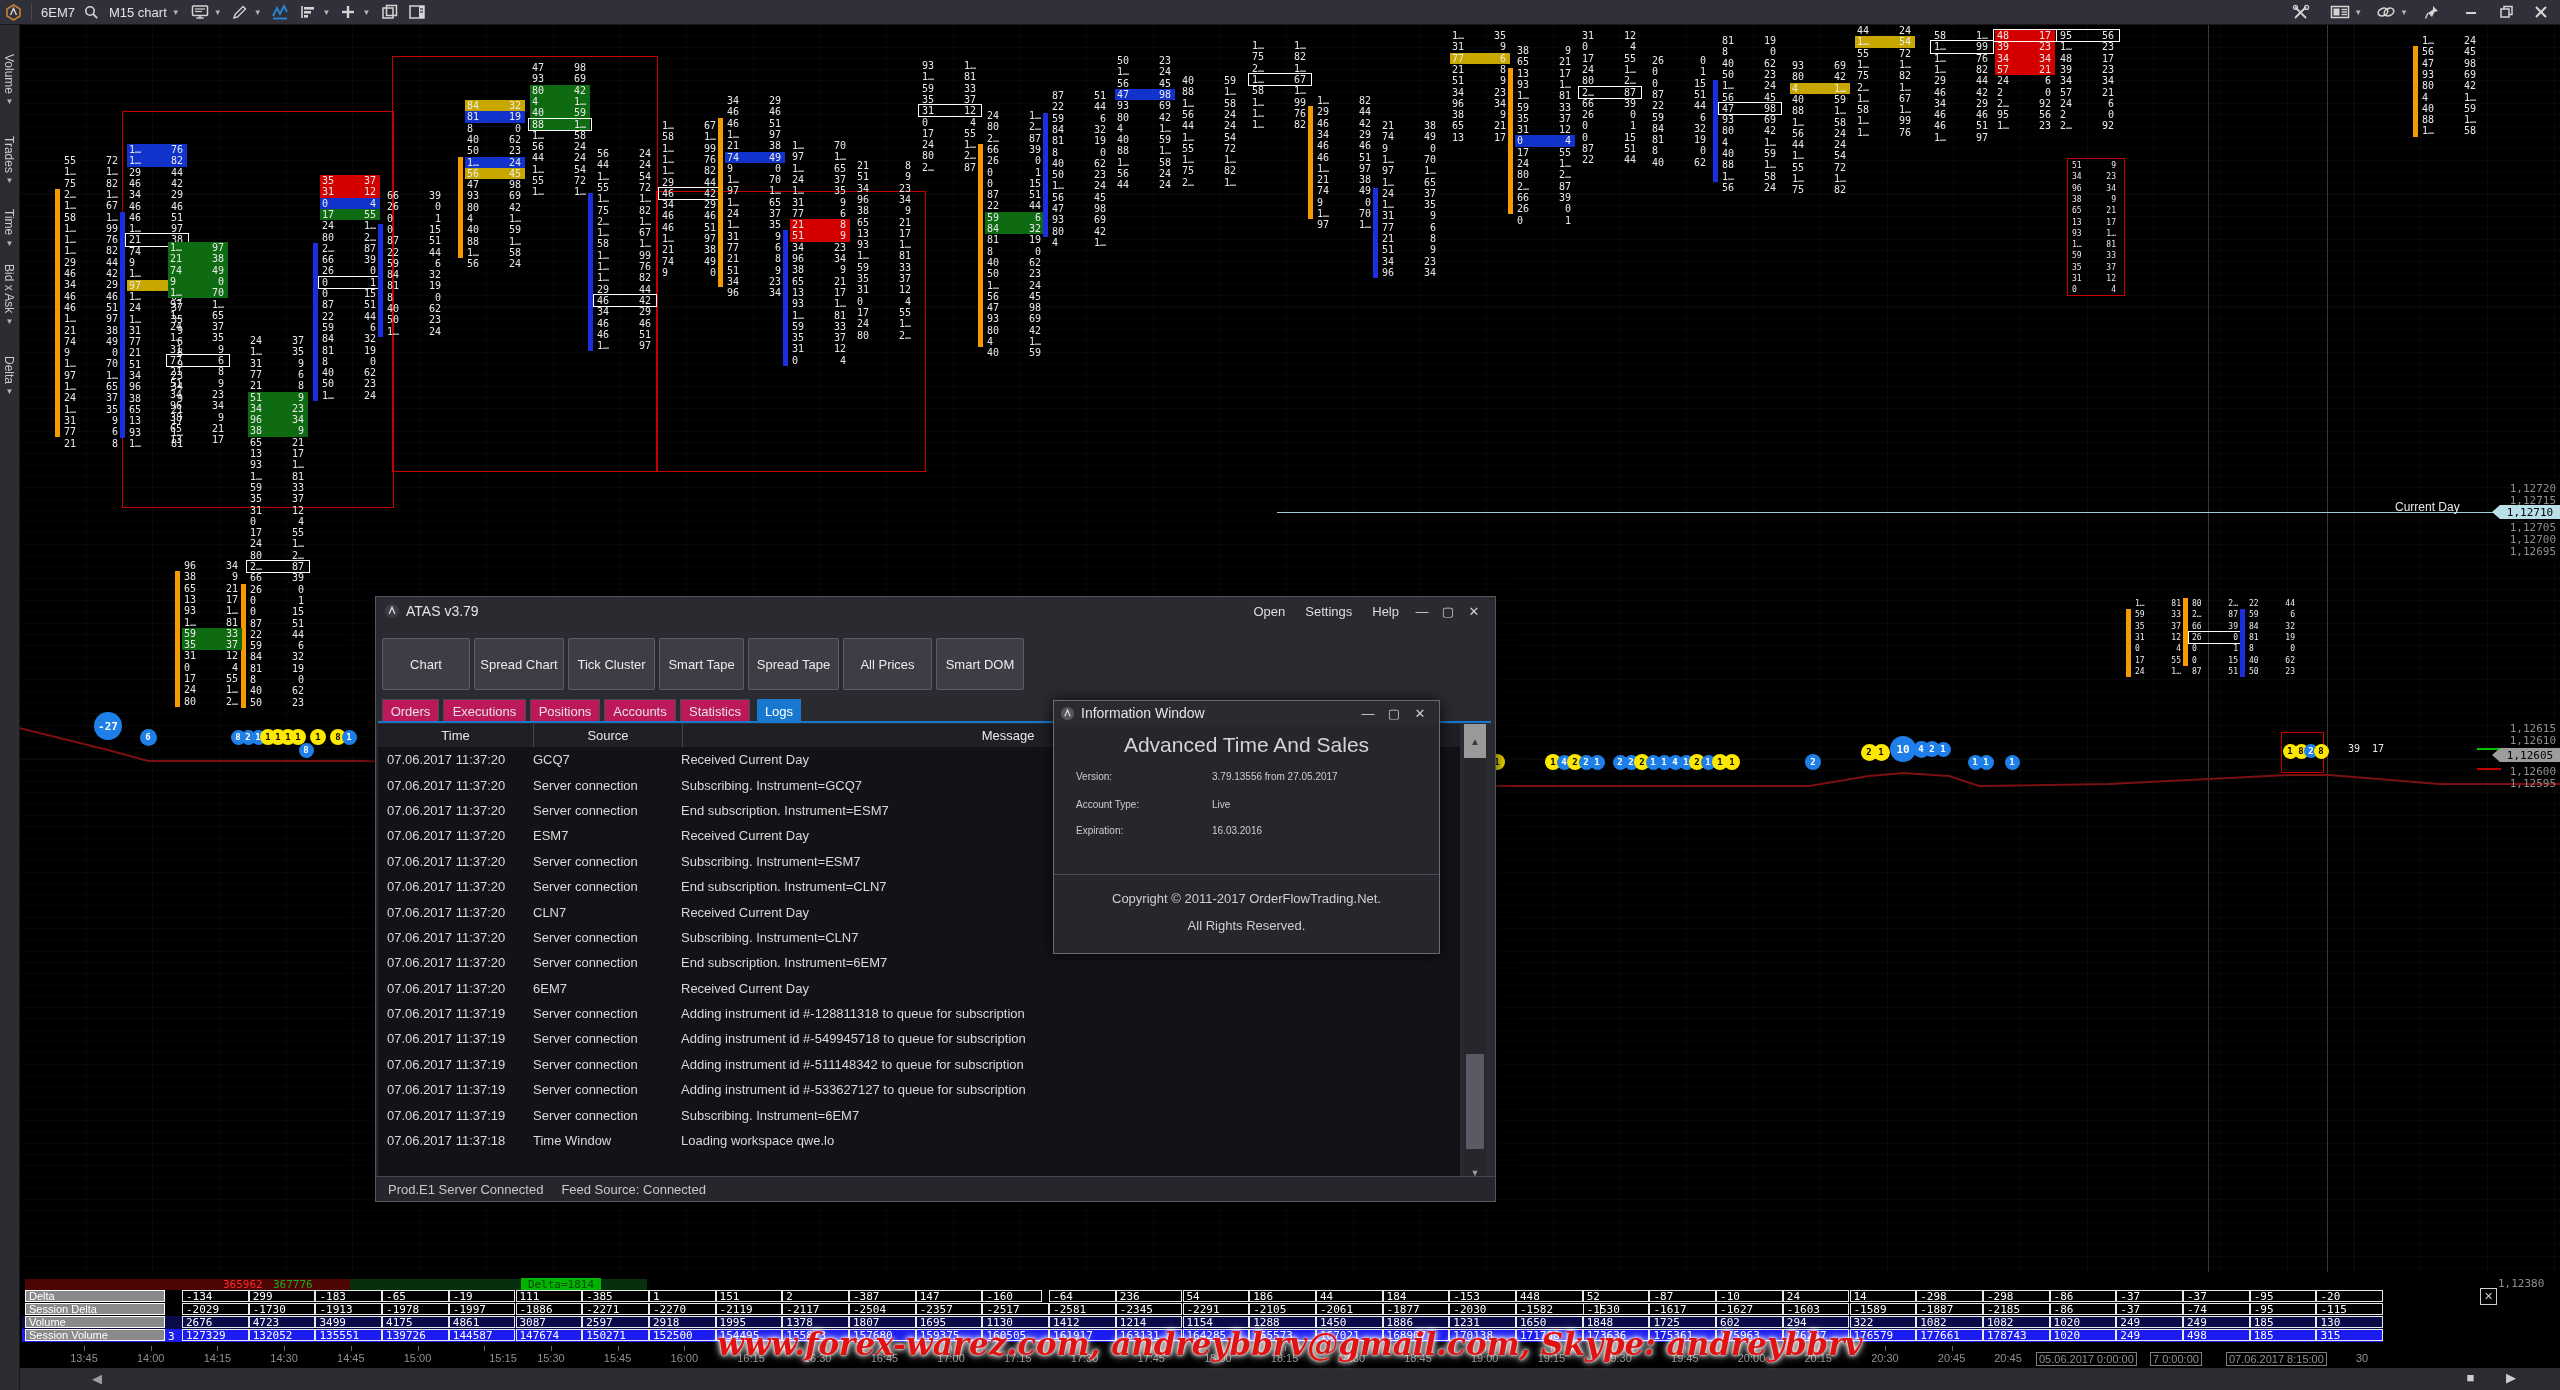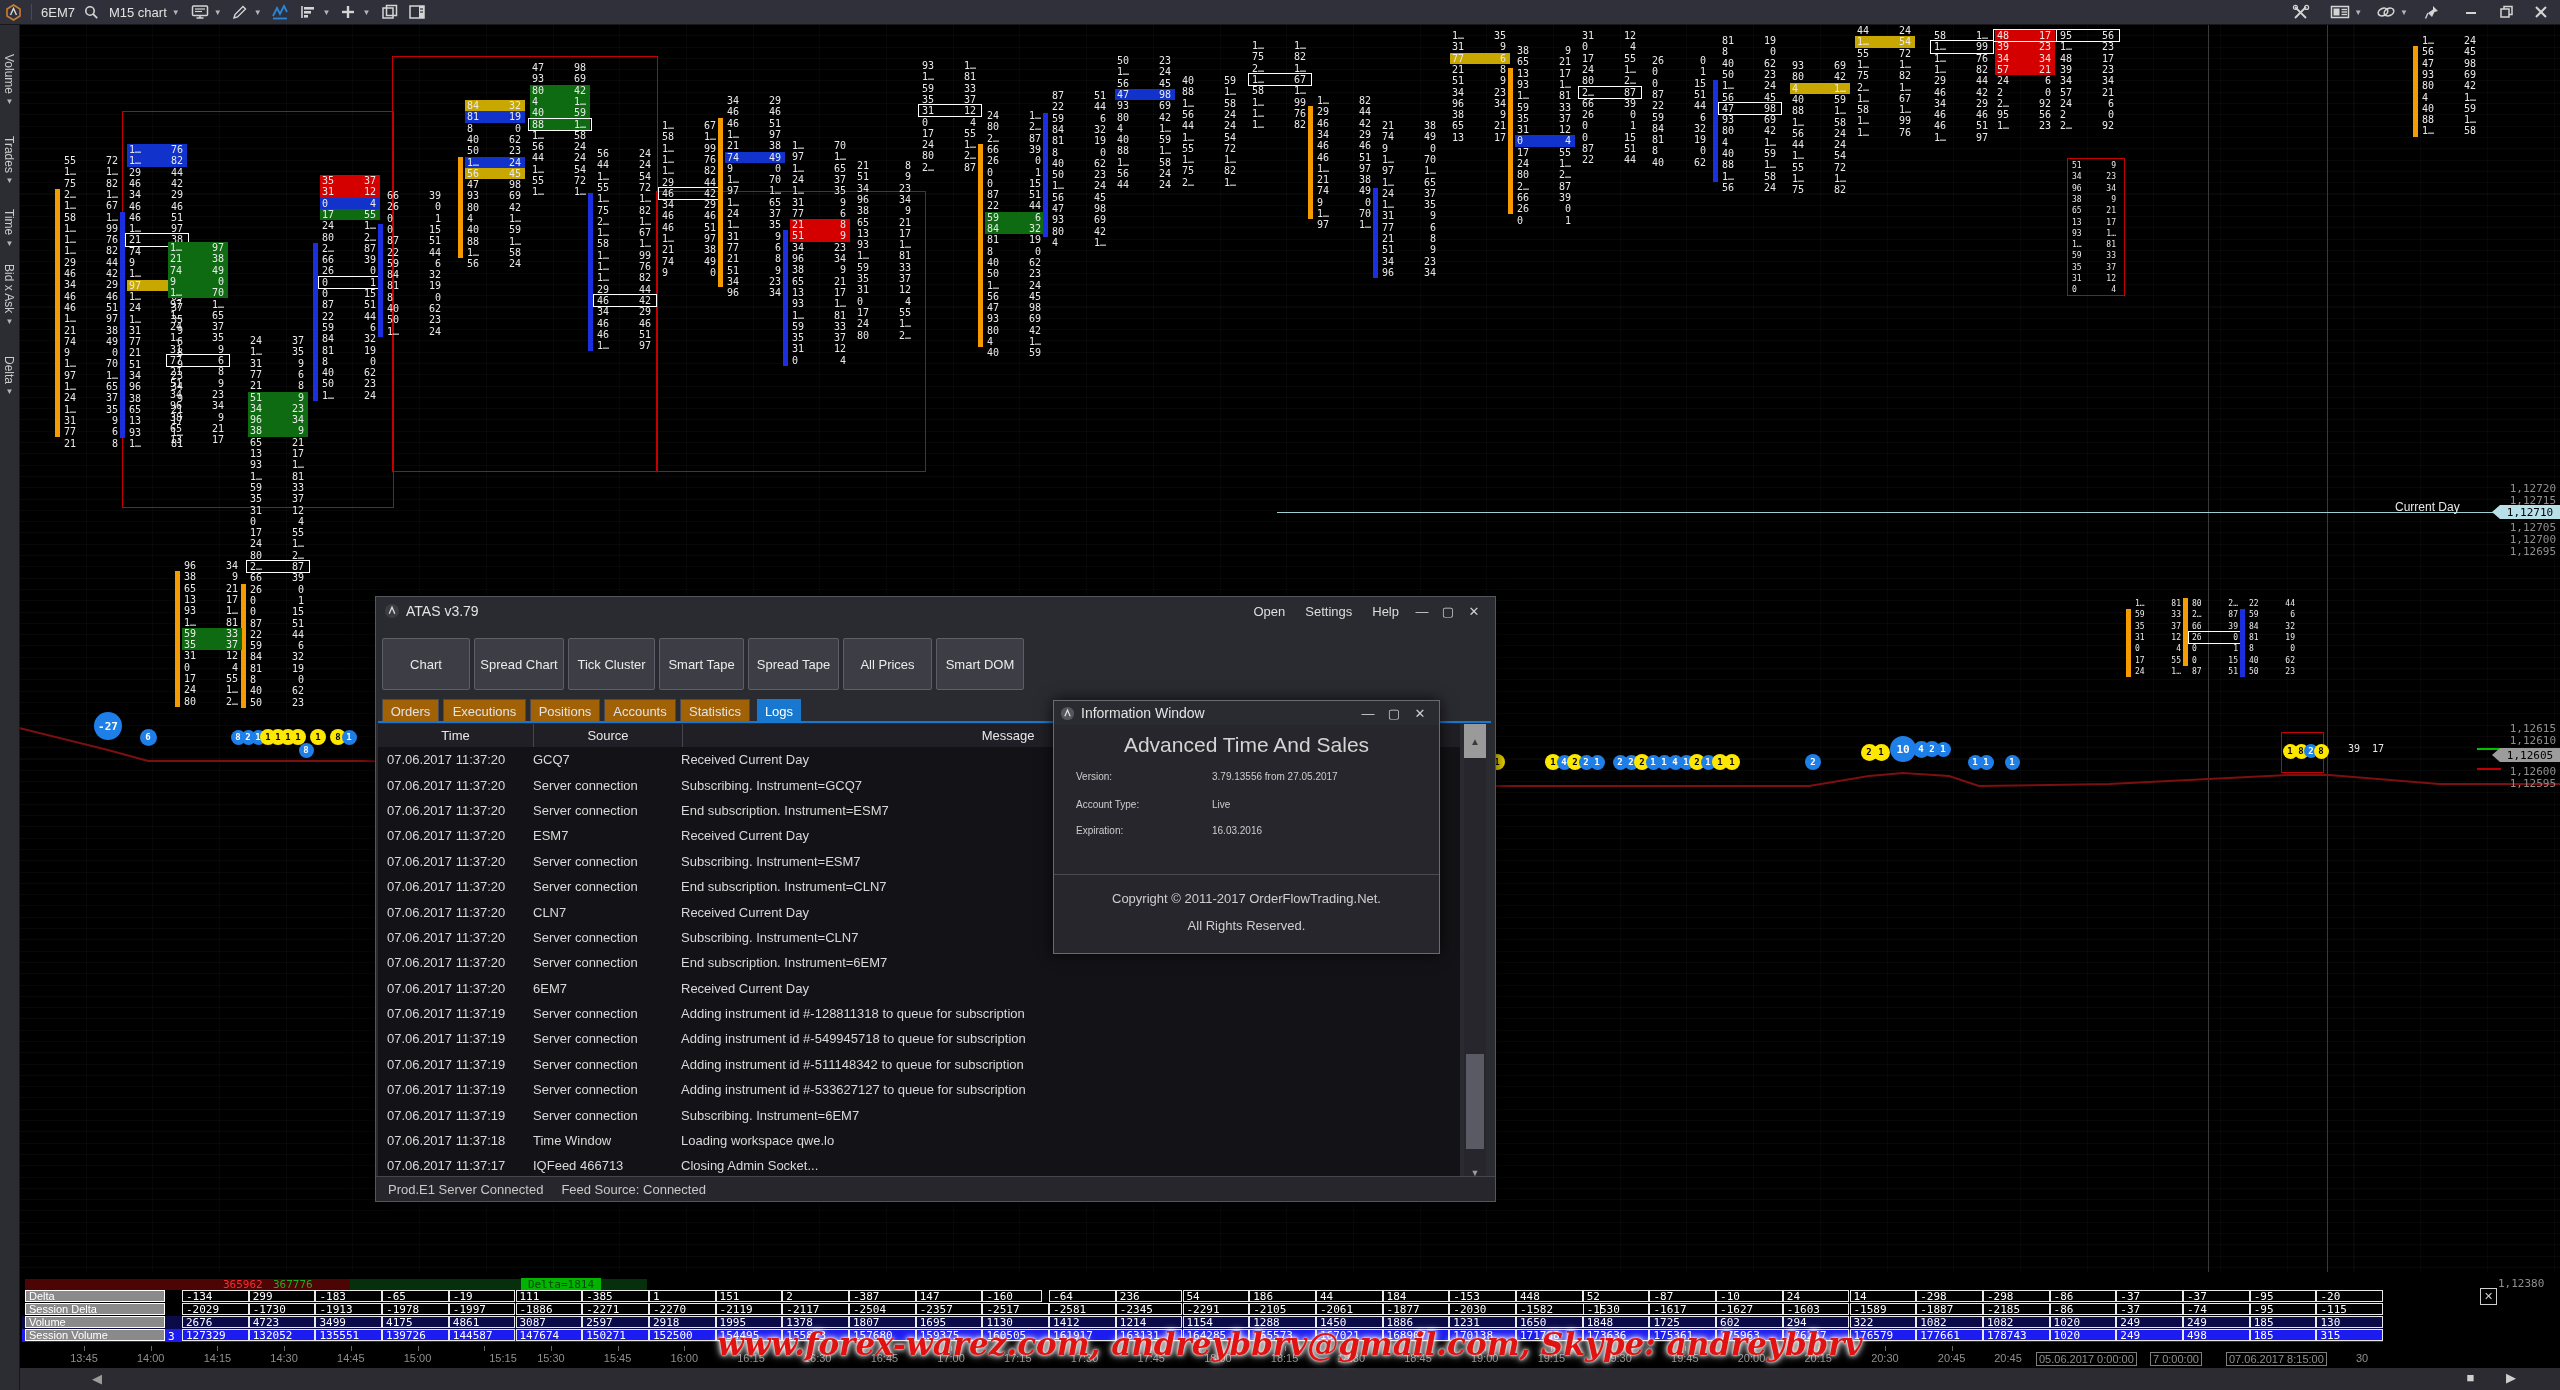--- a/index.html
+++ b/index.html
@@ -47,21 +47,21 @@
   .mini-txt{position:absolute;color:#e8e8e8;font-family:"DejaVu Sans Mono",monospace;font-size:10px;z-index:6;}
   
   #dialog{position:absolute;left:375px;top:596px;width:1119px;height:604px;background:#2a2a31;
           border:1px solid #55555f;box-shadow:0 0 18px rgba(0,0,0,.8);z-index:10;}
   #dlg-title{position:absolute;left:0;top:0;right:0;height:28px;display:flex;align-items:center;padding:0 8px;}
   #dlg-title .t{color:#e4e4e4;font-size:14px;margin-left:6px;}
   .dlg-menu{color:#dedede;font-size:13px;margin:0 10px;cursor:default;}
   .winctl{color:#cfcfcf;font-size:13px;width:26px;text-align:center;}
   .bigbtn{position:absolute;top:41px;height:50px;background:#3d3d45;border:1px solid #5e5e68;border-radius:2px;
           color:#eaeaea;font-size:13px;display:flex;align-items:center;justify-content:center;text-align:center;line-height:15px;}
-  .tab{position:absolute;top:102px;height:22px;background:#a16207;border:1px solid #4a4a54;border-bottom:none;
+  .tab{position:absolute;top:102px;height:22px;background:#be185d;border:1px solid #4a4a54;border-bottom:none;
        color:#e2e2e2;font-size:13px;display:flex;align-items:center;justify-content:center;}
   .tab.active{background:#1878d0;border-color:#1878d0;color:#fff;}
   #tab-underline{position:absolute;left:2px;top:124px;width:1113px;height:2px;background:#1878d0;}
   #tbl-head{position:absolute;left:2px;top:127px;width:1082px;height:23px;background:#1f1f25;color:#e8e8e8;
             font-size:13px;display:flex;}
   #tbl-head div{display:flex;align-items:center;justify-content:center;border-right:1px solid #45454f;}
   #tbl-body{position:absolute;left:2px;top:150px;width:1082px;height:434px;background:#131317;overflow:hidden;}
   .logrow{height:25.4px;display:flex;color:#d9d9d9;font-size:13px;align-items:center;}
   .logrow div{overflow:hidden;white-space:nowrap;}
   #vscroll{position:absolute;left:1088px;top:127px;width:22px;height:457px;background:#26262c;}
@@ -2628,25 +2628,20 @@
         <div class="logrow">
           <div style="width:155px;flex-shrink:0;padding-left:9px;box-sizing:border-box">07.06.2017 11:37:19</div>
           <div style="width:148px;flex-shrink:0">Server connection</div>
           <div style="flex:1">Subscribing. Instrument=6EM7</div>
         </div>
         <div class="logrow">
           <div style="width:155px;flex-shrink:0;padding-left:9px;box-sizing:border-box">07.06.2017 11:37:18</div>
           <div style="width:148px;flex-shrink:0">Time Window</div>
           <div style="flex:1">Loading workspace qwe.lo</div>
         </div>
-        <div class="logrow">
-          <div style="width:155px;flex-shrink:0;padding-left:9px;box-sizing:border-box">07.06.2017 11:37:17</div>
-          <div style="width:148px;flex-shrink:0">IQFeed 466713</div>
-          <div style="flex:1">Closing Admin Socket...</div>
-        </div>
       </div>
     <div id="vscroll">
       <div id="vs-up">▲</div>
       <div id="vs-th" style="top:330px;height:95px"></div>
       <div id="vs-dn">▼</div>
     </div>
     <div id="dlg-status">
       <span style="margin-left:12px">Prod.E1 Server Connected</span>
       <span style="margin-left:18px">Feed Source: Connected</span>
     </div>

